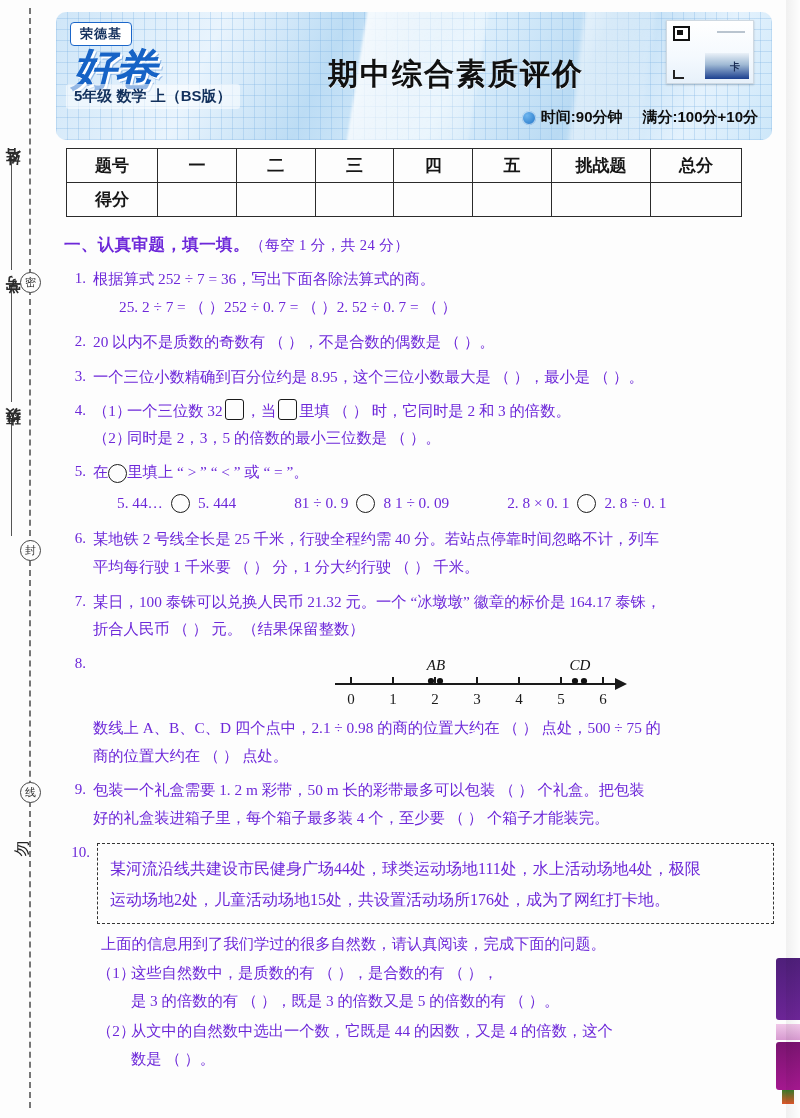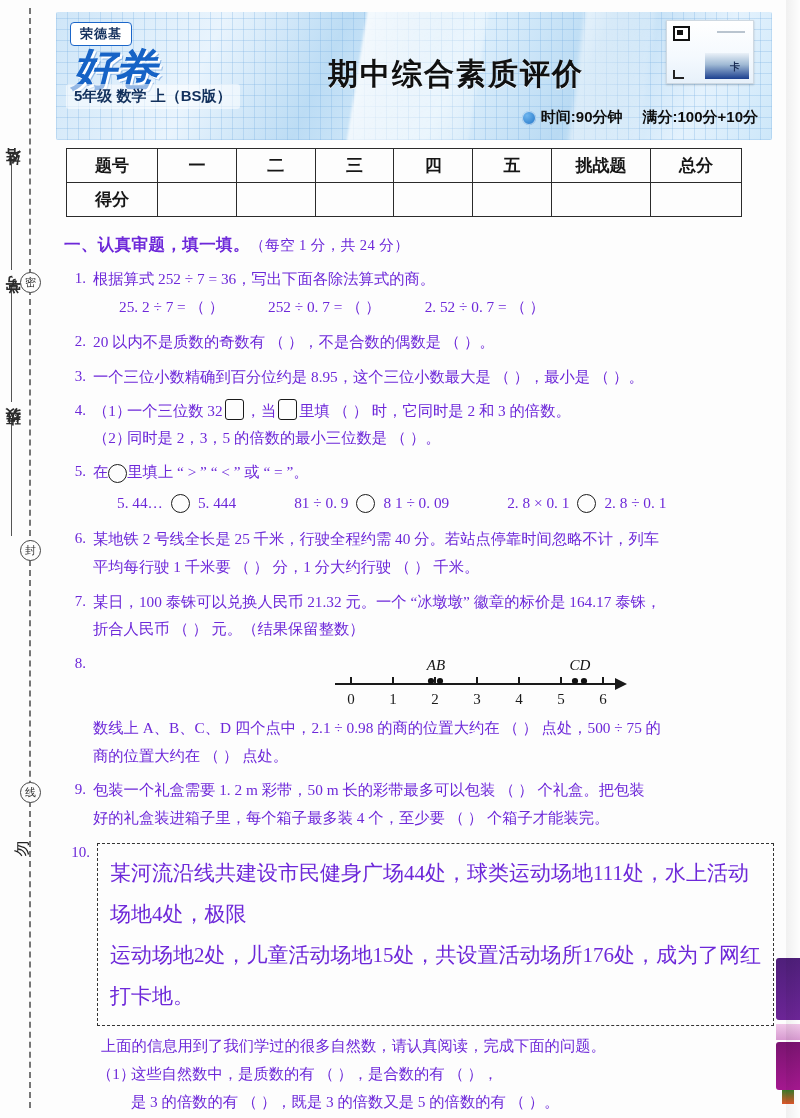--- a/index.html
+++ b/index.html
@@ -25,21 +25,21 @@
     background:#fdfdfd;color:#333;}
   .seal-glyph{position:absolute;left:14px;font-size:16px;color:#222;
     transform:rotate(-90deg);transform-origin:center;}
 
   
   #header{position:absolute;left:56px;top:12px;width:716px;height:128px;
     background:
       repeating-linear-gradient(0deg,rgba(120,175,225,.30) 0 1px,rgba(255,255,255,0) 1px 11px),
       repeating-linear-gradient(90deg,rgba(120,175,225,.30) 0 1px,rgba(255,255,255,0) 1px 11px),
       linear-gradient(115deg,#cfe6f8 0%,#e9f4fd 22%,#bcdcf4 38%,#dff0fc 55%,#b9daf3 72%,#e4f2fd 88%,#cde7f9 100%);
-    border-radius:2px;overflow:hidden;}
+    border-radius:10px;overflow:hidden;}
   .hdr-sheen{position:absolute;top:-20px;left:300px;width:120px;height:190px;
     background:linear-gradient(100deg,rgba(255,255,255,.85),rgba(255,255,255,.15));
     transform:rotate(9deg);filter:blur(1px);}
   .hdr-sheen2{position:absolute;top:-25px;left:520px;width:70px;height:200px;
     background:linear-gradient(100deg,rgba(255,255,255,.6),rgba(255,255,255,.05));
     transform:rotate(7deg);filter:blur(2px);}
 
   #brand-badge{position:absolute;left:14px;top:10px;padding:2px 9px;
     background:#ffffff;border:1.5px solid #1b66c9;border-radius:4px;
     font-size:13px;font-weight:700;color:#15315e;letter-spacing:1px;
@@ -98,36 +98,36 @@
   .sec-head .pts{font-weight:400;font-size:14.6px;}
 
   .q{display:flex;margin:0 0 7px 0;}
   .q-no{width:30px;flex:0 0 30px;text-align:right;padding-right:7px;font-size:15px;}
   .q-no.wide{width:34px;flex:0 0 34px;}
   .q-body{flex:1;}
   .line{margin:0 0 4px 0;}
   .sub{display:flex;margin-bottom:3px;}
   .sub-no{width:34px;flex:0 0 34px;}
   .sub-body{flex:1;}
-  .eqrow{display:flex;gap:44px;padding-left:26px;margin:5px 0 4px;}
+  .eqrow{display:flex;padding-left:26px;margin:5px 0 4px;}
   .cmprow{display:flex;gap:58px;padding-left:24px;margin:8px 0 5px;
     align-items:center;}
   .cmp{display:flex;align-items:center;gap:8px;white-space:nowrap;}
   .circ{display:inline-block;width:17px;height:17px;border:1.3px solid #1b1b1b;
     border-radius:50%;vertical-align:middle;}
   .box{display:inline-block;width:17px;height:19px;border:1.3px solid #1b1b1b;
     border-radius:3px;vertical-align:-4px;margin:0 2px;}
 
   
   #numberline-fig{position:relative;height:62px;margin:2px 0 0 0;}
   #numberline-svg{position:absolute;left:236px;top:0;}
 
   
   #info-box{border:1.4px dashed #333;padding:9px 12px 8px 12px;margin:2px 0 8px 0;
-    line-height:1.95;font-size:21px;}
+    line-height:1.95;font-size:16px;}
 
   
   #edge-tab{position:absolute;right:0;top:958px;width:26px;height:152px;}
   #edge-tab .t1{position:absolute;top:0;right:0;width:24px;height:62px;
     background:linear-gradient(180deg,#4e1f7a,#6c2596);border-radius:3px 0 0 3px;}
   #edge-tab .t2{position:absolute;top:66px;right:0;width:24px;height:16px;
     background:linear-gradient(180deg,#f0c8e8,#d79ad0);}
   #edge-tab .t3{position:absolute;top:84px;right:0;width:24px;height:48px;
     background:linear-gradient(180deg,#7a1470,#a4188f);border-radius:3px 0 0 3px;}
   #edge-tab .t4{position:absolute;top:132px;right:6px;width:12px;height:14px;

